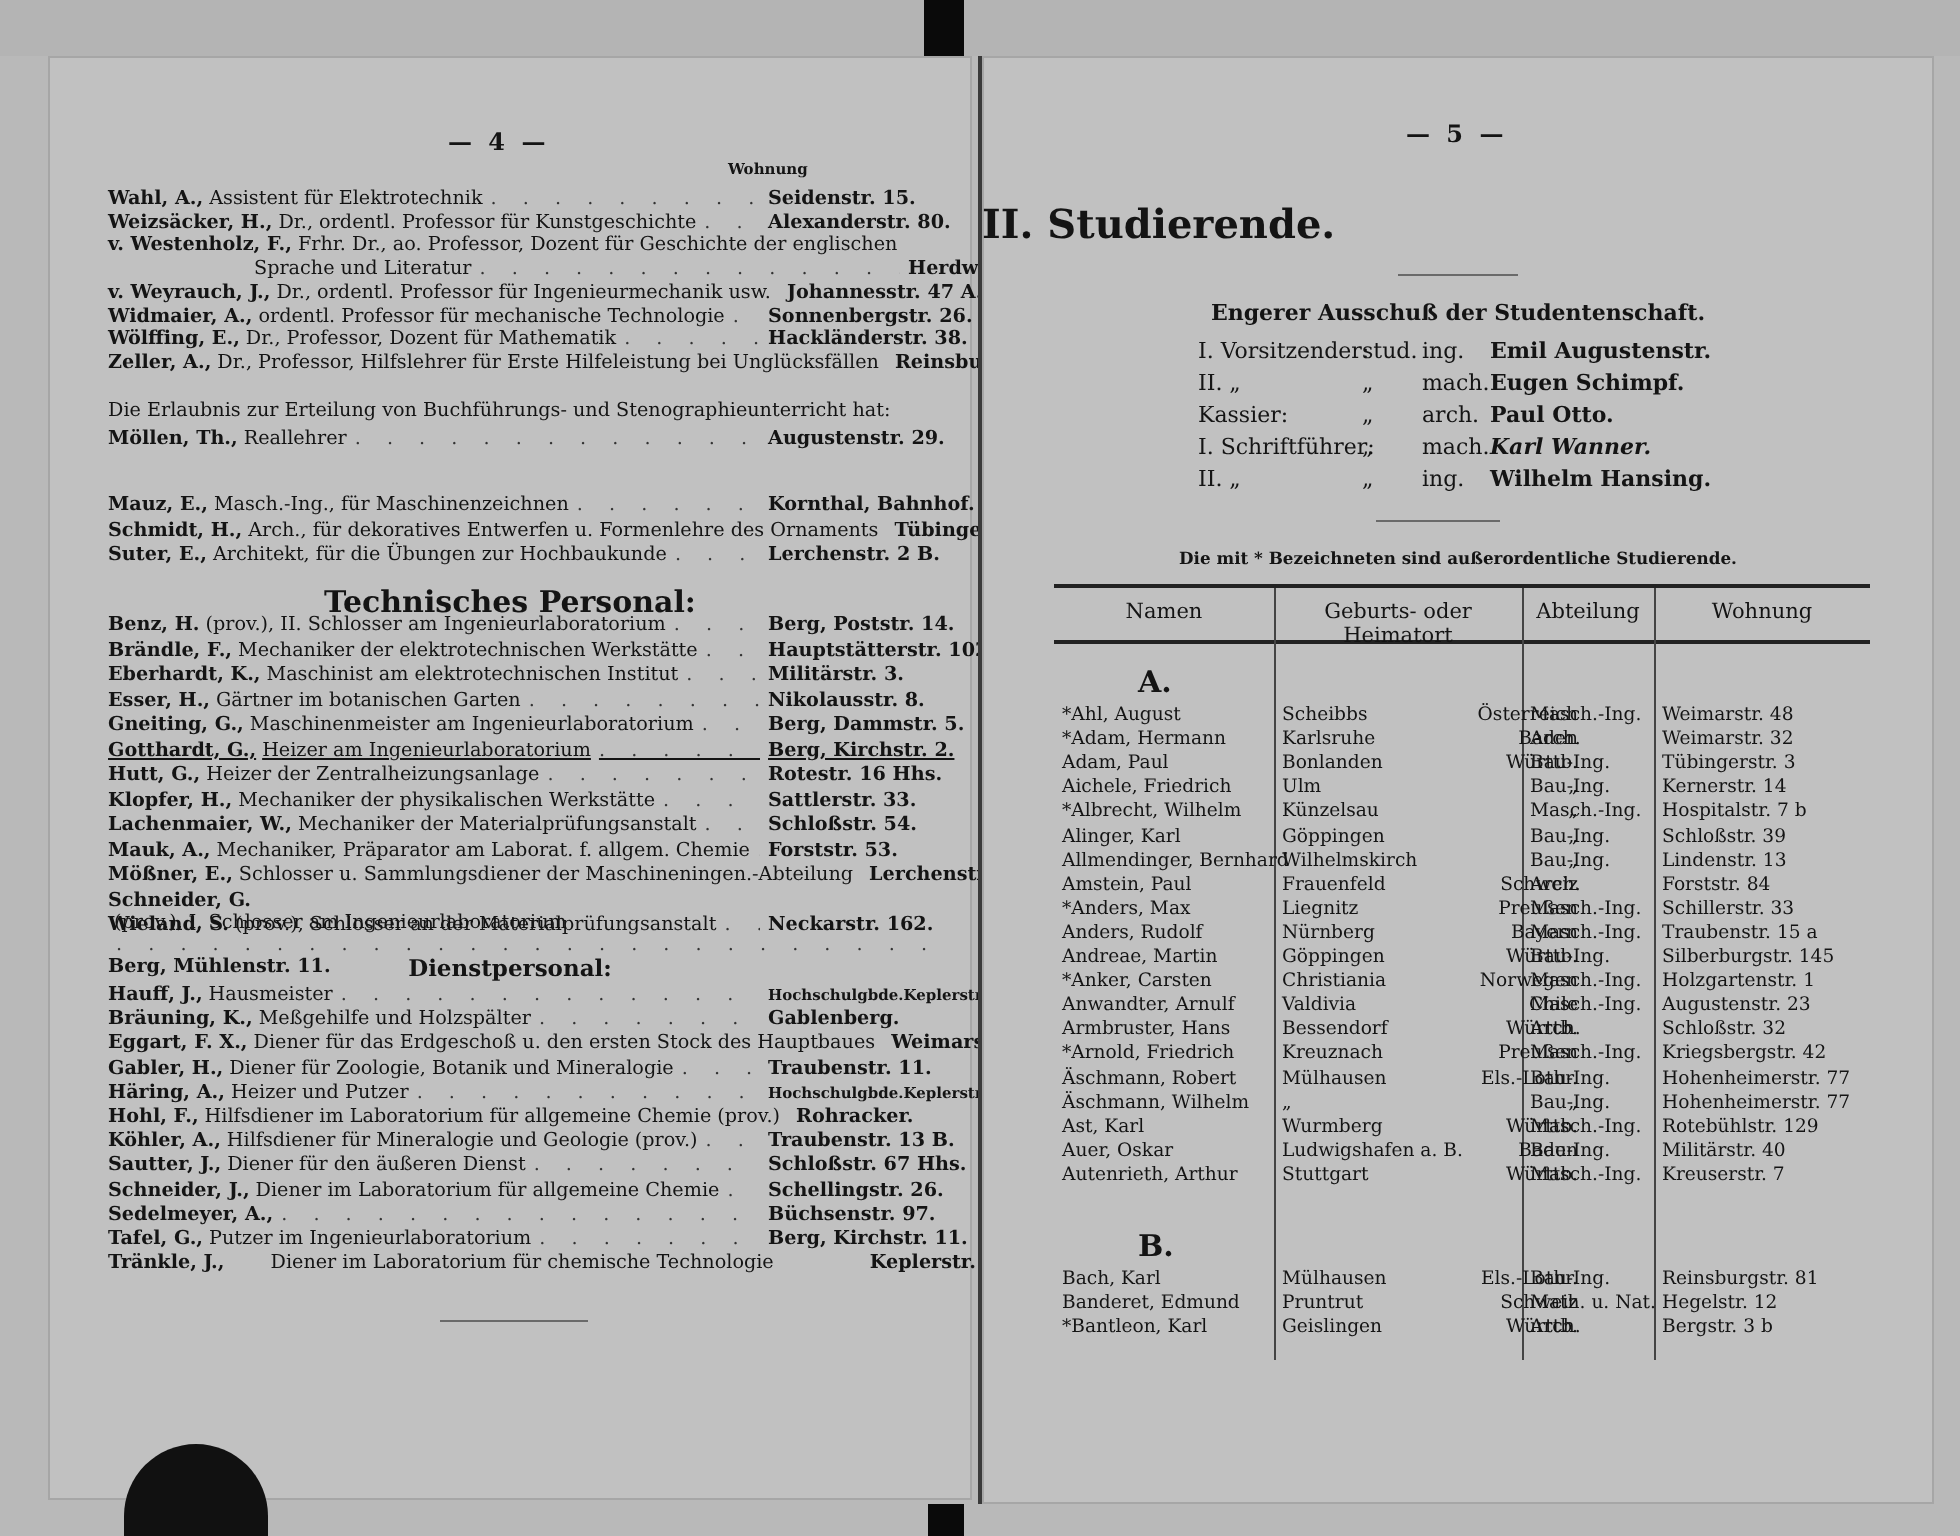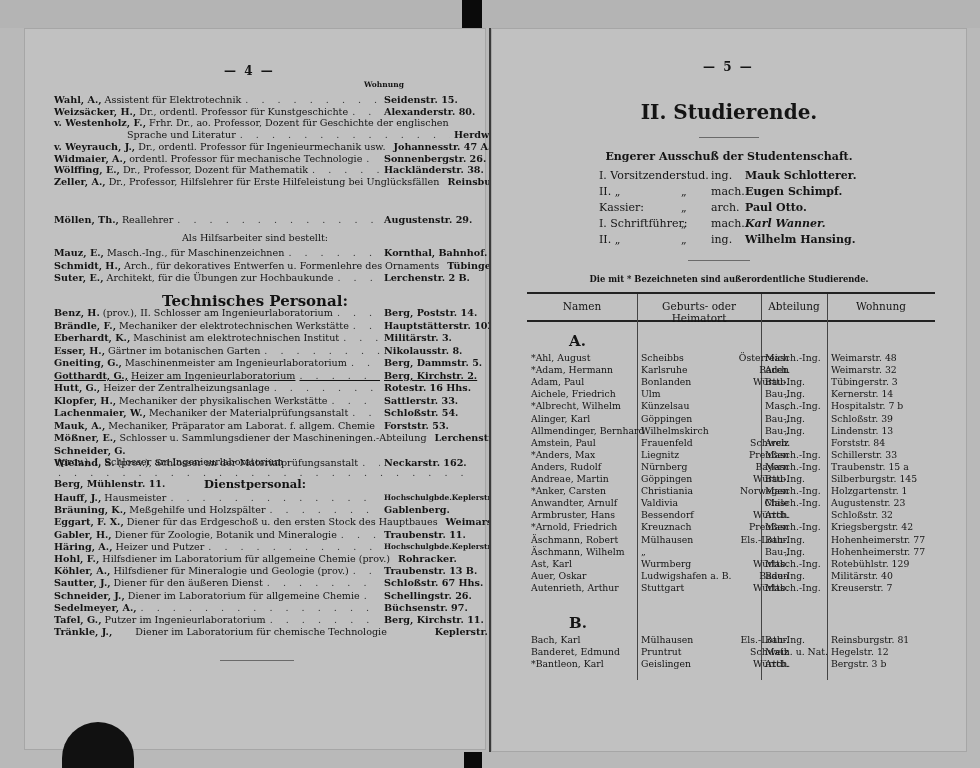--- a/index.html
+++ b/index.html
@@ -17,21 +17,21 @@
   .row .name{font-weight:bold;}
   .row .desc{margin-left:3px;}
   .row .dots{flex:1;overflow:hidden;margin:0 4px;letter-spacing:5px;color:#333;}
   .row .dots::before{content:". . . . . . . . . . . . . . . . . . . . . . . . . . . . . . . . . . . . . . . . . . .";}
   .row .addr{width:90px;flex:none;font-weight:bold;}
   .row .addr.small{font-size:7.5px;}
   .heading-c{position:absolute;left:0;width:462px;text-align:center;font-weight:bold;}
   .note-line{position:absolute;left:30px;font-size:9.6px;}
   .rule{position:absolute;height:1px;background:#6a6a6a;}
   
-  .title{position:absolute;left:0;width:476px;top:72px;text-align:center;font-size:20px;font-weight:bold;}
+  .title{position:absolute;left:0;width:476px;top:72px;text-align:left;font-size:20px;font-weight:bold;}
   .subhead{position:absolute;left:0;width:476px;top:122px;text-align:center;font-size:11px;font-weight:bold;}
   .cmte{position:absolute;left:108px;font-size:11px;line-height:16px;}
   .cmte span{position:absolute;white-space:nowrap;}
   .footnote{position:absolute;left:0;width:476px;top:246px;text-align:center;font-size:8.4px;font-weight:bold;}
   .tbl{position:absolute;left:36px;top:264px;width:408px;height:388px;}
   .tbl .hline{position:absolute;left:0;width:408px;background:#222;}
   .tbl .vline{position:absolute;top:2px;width:1px;background:#444;}
   .th{position:absolute;top:8px;font-size:10.5px;text-align:center;}
   .letter{position:absolute;font-size:15px;font-weight:bold;}
   .trow{position:absolute;left:0;width:408px;height:12px;font-size:9.3px;line-height:12px;white-space:nowrap;}
@@ -95,29 +95,29 @@
         <span class="dots"></span>
         <span class="addr">Hackländerstr. 38.</span>
       </div>
       <div class="row" style="top: 147.9px;">
         <span class="name">Zeller, A.,</span>
         <span class="desc">Dr., Professor, Hilfslehrer für Erste Hilfeleistung bei Unglücksfällen</span>
         <span class="dots"></span>
         <span class="addr">Reinsburgstr. 20.</span>
       </div>
     </div>
+  <div class="note-line" style="top:172px;">Die Erlaubnis zur Erteilung von Buchführungs- und Stenographieunterricht hat:</div>
   <div id="permission">
       <div class="row" style="top: 186px;">
         <span class="name">Möllen, Th.,</span>
         <span class="desc">Reallehrer</span>
         <span class="dots"></span>
         <span class="addr">Augustenstr. 29.</span>
       </div>
     </div>
-  <div class="heading-c" style="top:204px;font-size:9.6px;font-weight:normal;">Als Hilfsarbeiter sind bestellt:</div>
   <div id="assistants">
       <div class="row" style="top: 219px;">
         <span class="name">Mauz, E.,</span>
         <span class="desc">Masch.-Ing., für Maschinenzeichnen</span>
         <span class="dots"></span>
         <span class="addr">Kornthal, Bahnhof.</span>
       </div>
       <div class="row" style="top: 231.6px;">
         <span class="name">Schmidt, H.,</span>
         <span class="desc">Arch., für dekoratives Entwerfen u. Formenlehre des Ornaments</span>
@@ -291,21 +291,21 @@
 
 <div class="page right">
   <div class="pnum" style="left:212px;top:32px;">— 5 —</div>
   <div class="title">II. Studierende.</div>
   <div class="rule" style="left:208px;top:109px;width:60px;"></div>
   <div class="subhead">Engerer Ausschuß der Studentenschaft.</div>
   <div id="committee" class="cmte" style="top:140px;">
       <span style="left: 0px; top: 0px;">I. Vorsitzender:</span>
       <span style="left: 82px; top: 0px;">stud.</span>
       <span style="left: 112px; top: 0px;">ing.</span>
-      <span style="left: 146px; top: 0px; font-weight: bold;">Mauk Schlotterer.</span>
+      <span style="left: 146px; top: 0px; font-weight: bold;">Emil Augustenstr.</span>
       <span style="left: 0px; top: 16px;">II.      „</span>
       <span style="left: 82px; top: 16px;">„</span>
       <span style="left: 112px; top: 16px;">mach.</span>
       <span style="left: 146px; top: 16px; font-weight: bold;">Eugen Schimpf.</span>
       <span style="left: 0px; top: 32px;">Kassier:</span>
       <span style="left: 82px; top: 32px;">„</span>
       <span style="left: 112px; top: 32px;">arch.</span>
       <span style="left: 146px; top: 32px; font-weight: bold;">Paul Otto.</span>
       <span style="left: 0px; top: 48px;">I. Schriftführer:</span>
       <span style="left: 82px; top: 48px;">„</span>

